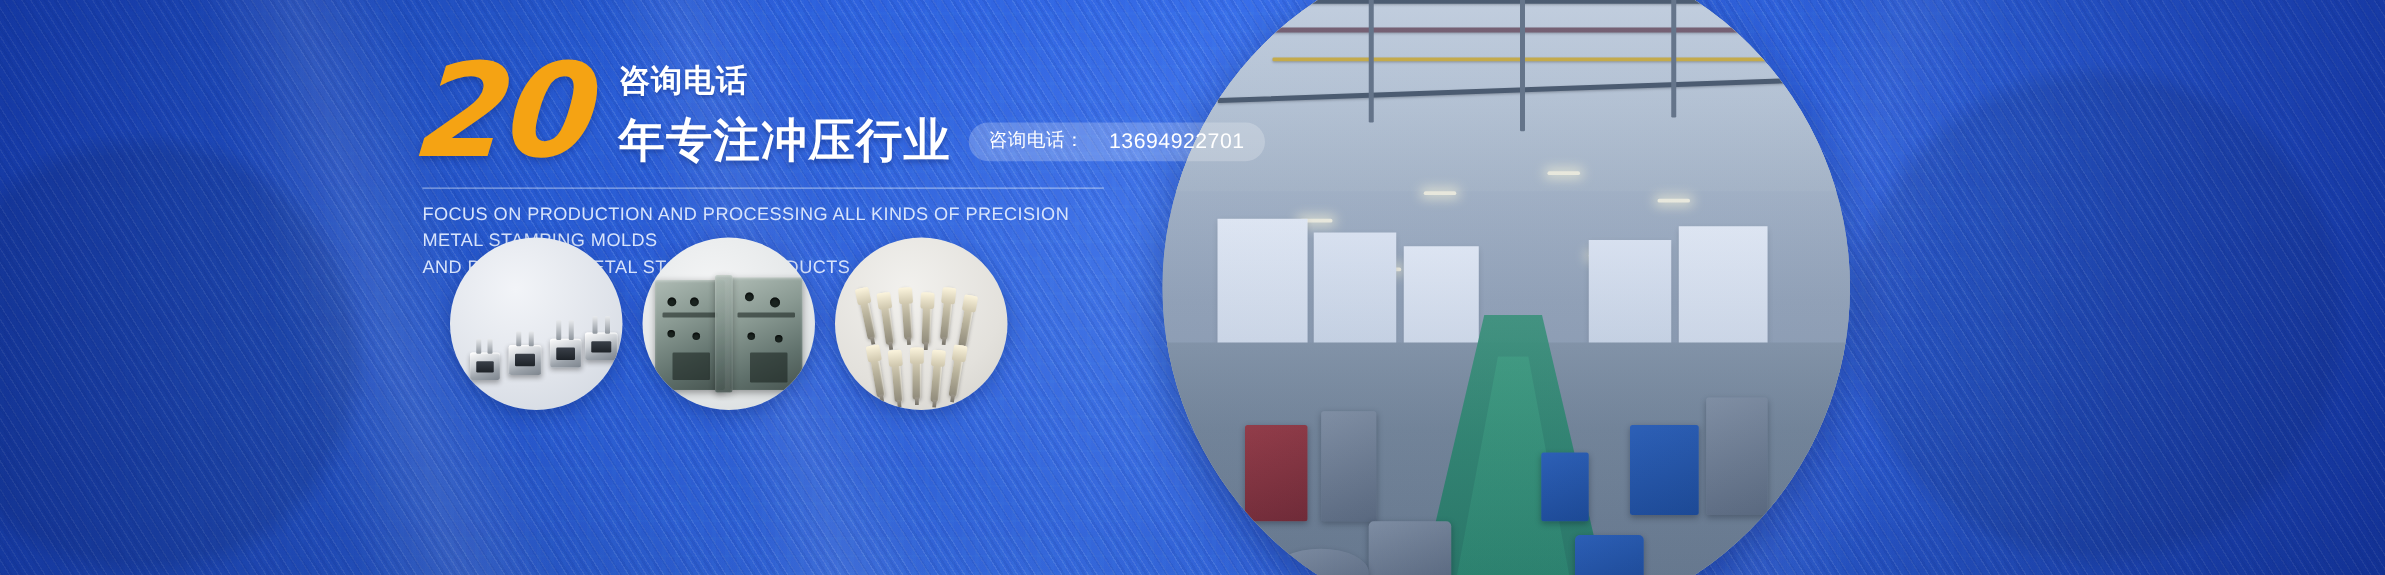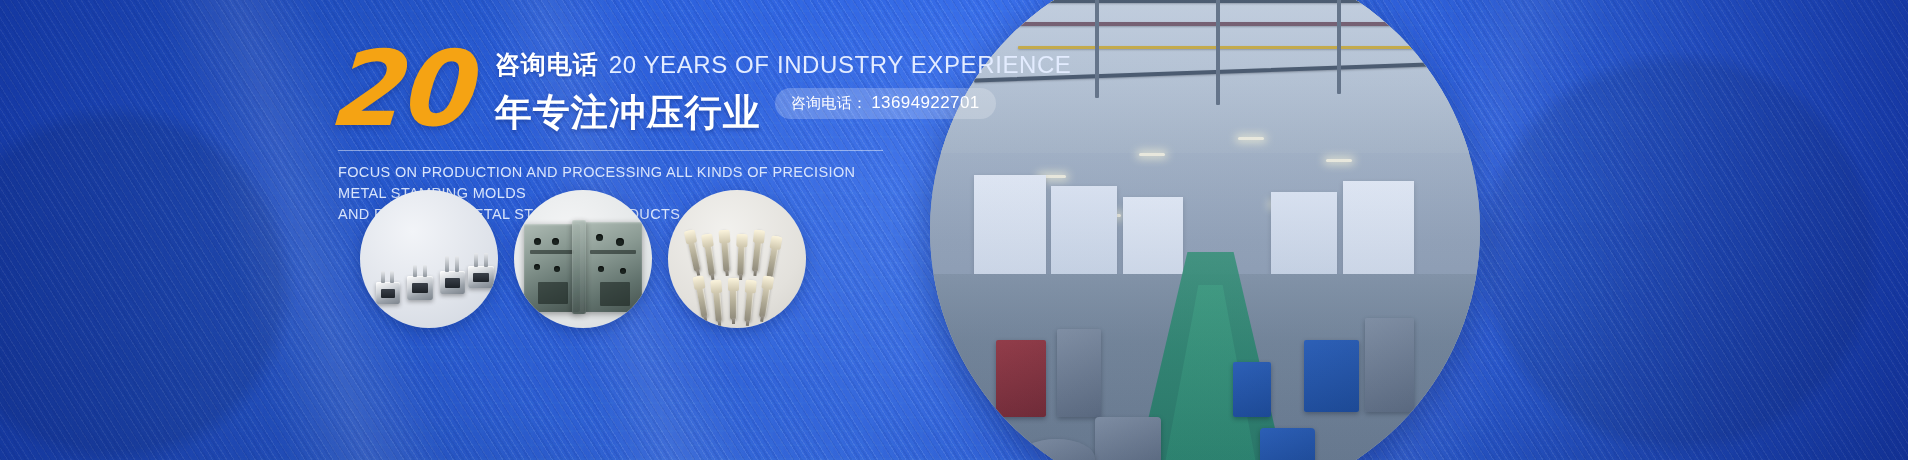--- a/index.html
+++ b/index.html
@@ -96,38 +96,38 @@
     font-size:25px; font-weight:700; color:#ffffff;
     letter-spacing:1px;
     text-shadow:0 1px 3px rgba(0,20,80,.35);
   }
   .en-head {
     font-size:24px; font-weight:400; color:#e3ecff;
     letter-spacing:.6px; margin-left:10px;
     font-family:"Liberation Sans","DejaVu Sans",sans-serif;
   }
 
-  .line2 { display:flex; align-items:flex-start; margin-top:7px; white-space:nowrap; }
+  .line2 { display:flex; align-items:center; margin-top:7px; white-space:nowrap; }
   .cn-big {
     font-family:"DejaVu Sans","Liberation Sans",sans-serif;
     font-size:37px; font-weight:700; color:#ffffff;
     letter-spacing:1px;
     text-shadow:0 2px 4px rgba(0,20,80,.35);
   }
 
   .phone-badge {
     margin-left:14px;
     background:rgba(255,255,255,.22);
     border-radius:999px;
     padding:5px 16px 6px 16px;
     display:flex; align-items:center;
     white-space:nowrap;
   }
   .phone-label { font-size:15px; color:#ffffff; letter-spacing:.3px; }
-  .phone-num   { font-size:17px; color:#ffffff; letter-spacing:.4px; margin-left:4px; }
+  .phone-num   { font-size:17px; color:#ffffff; letter-spacing:.4px; margin-left:20px; }
 
   .divider {
     margin-top:12px; width:545px; height:1px;
     background:rgba(255,255,255,.45);
   }
 
   .sub-en {
     margin-top:11px;
     font-size:14.5px;
     line-height:1.45;
@@ -317,21 +317,20 @@
 
     <div class="ph-tint"></div>
   </div>
 
   <div class="textblock">
     <div class="headline">
       <div class="big20">20</div>
       <div class="headtext">
         <div class="line1">
           <span class="cn-small">咨询电话</span>
-          <span class="en-head">20 YEARS OF INDUSTRY EXPERIENCE</span>
         </div>
         <div class="line2">
           <span class="cn-big">年专注冲压行业</span>
           <span class="phone-badge">
             <span class="phone-label">咨询电话：</span>
             <span class="phone-num">13694922701</span>
           </span>
         </div>
       </div>
     </div>

